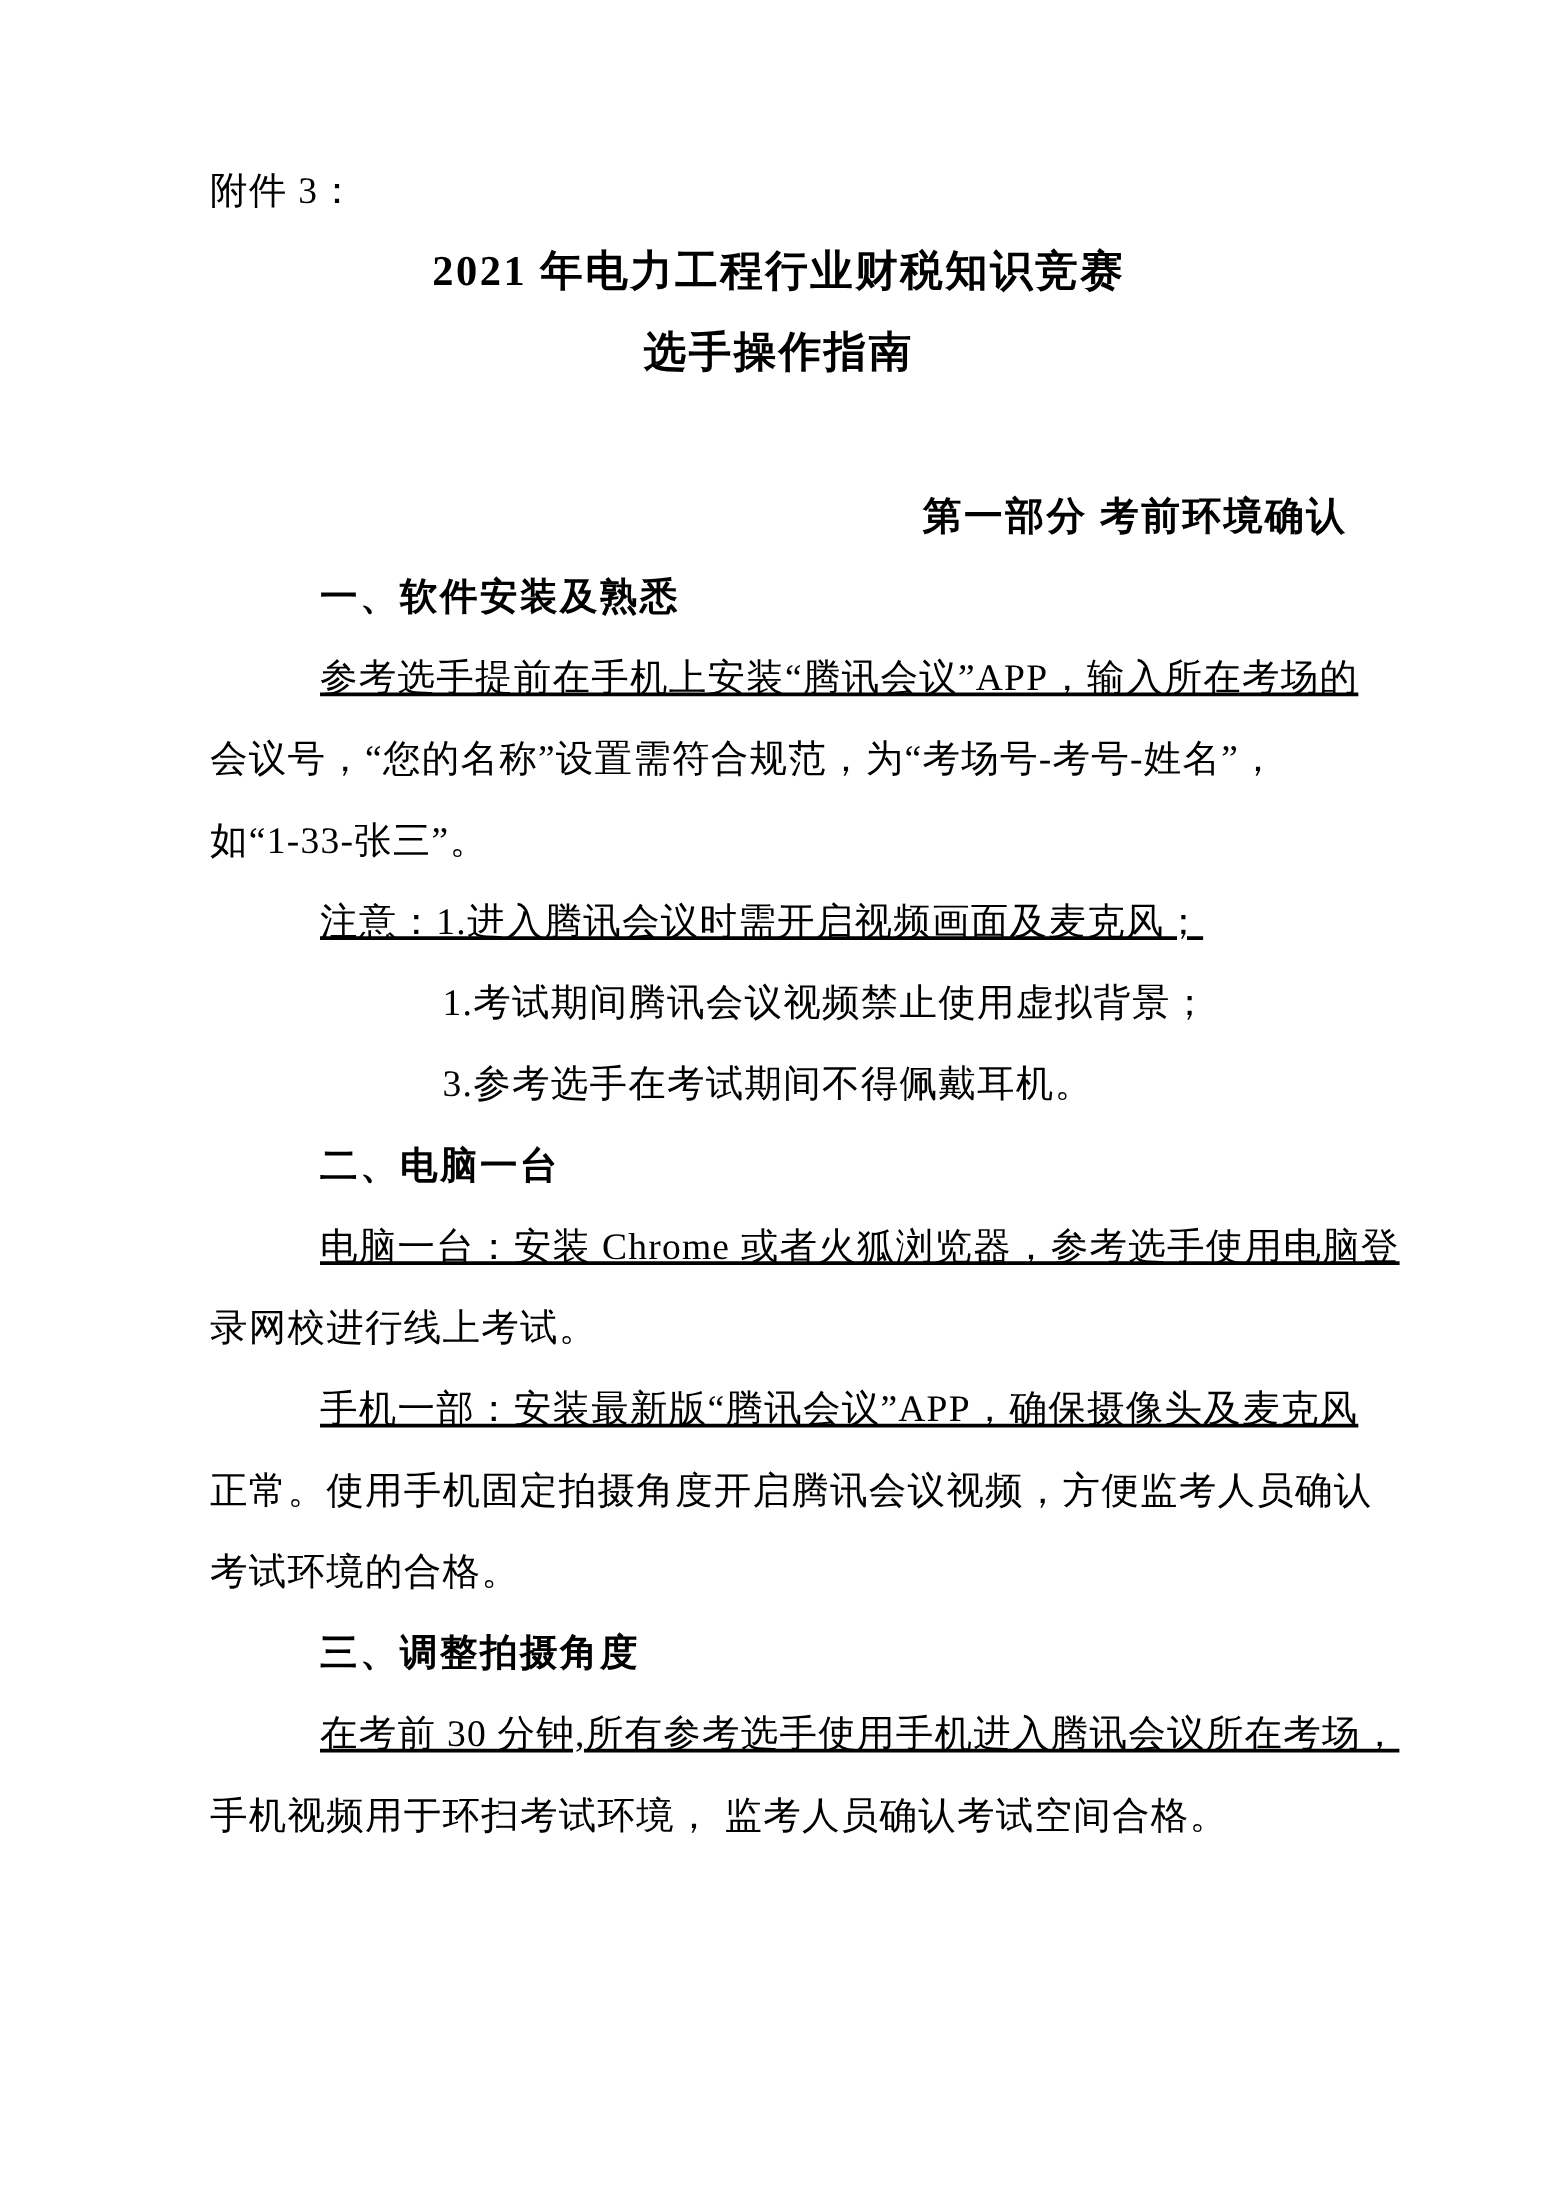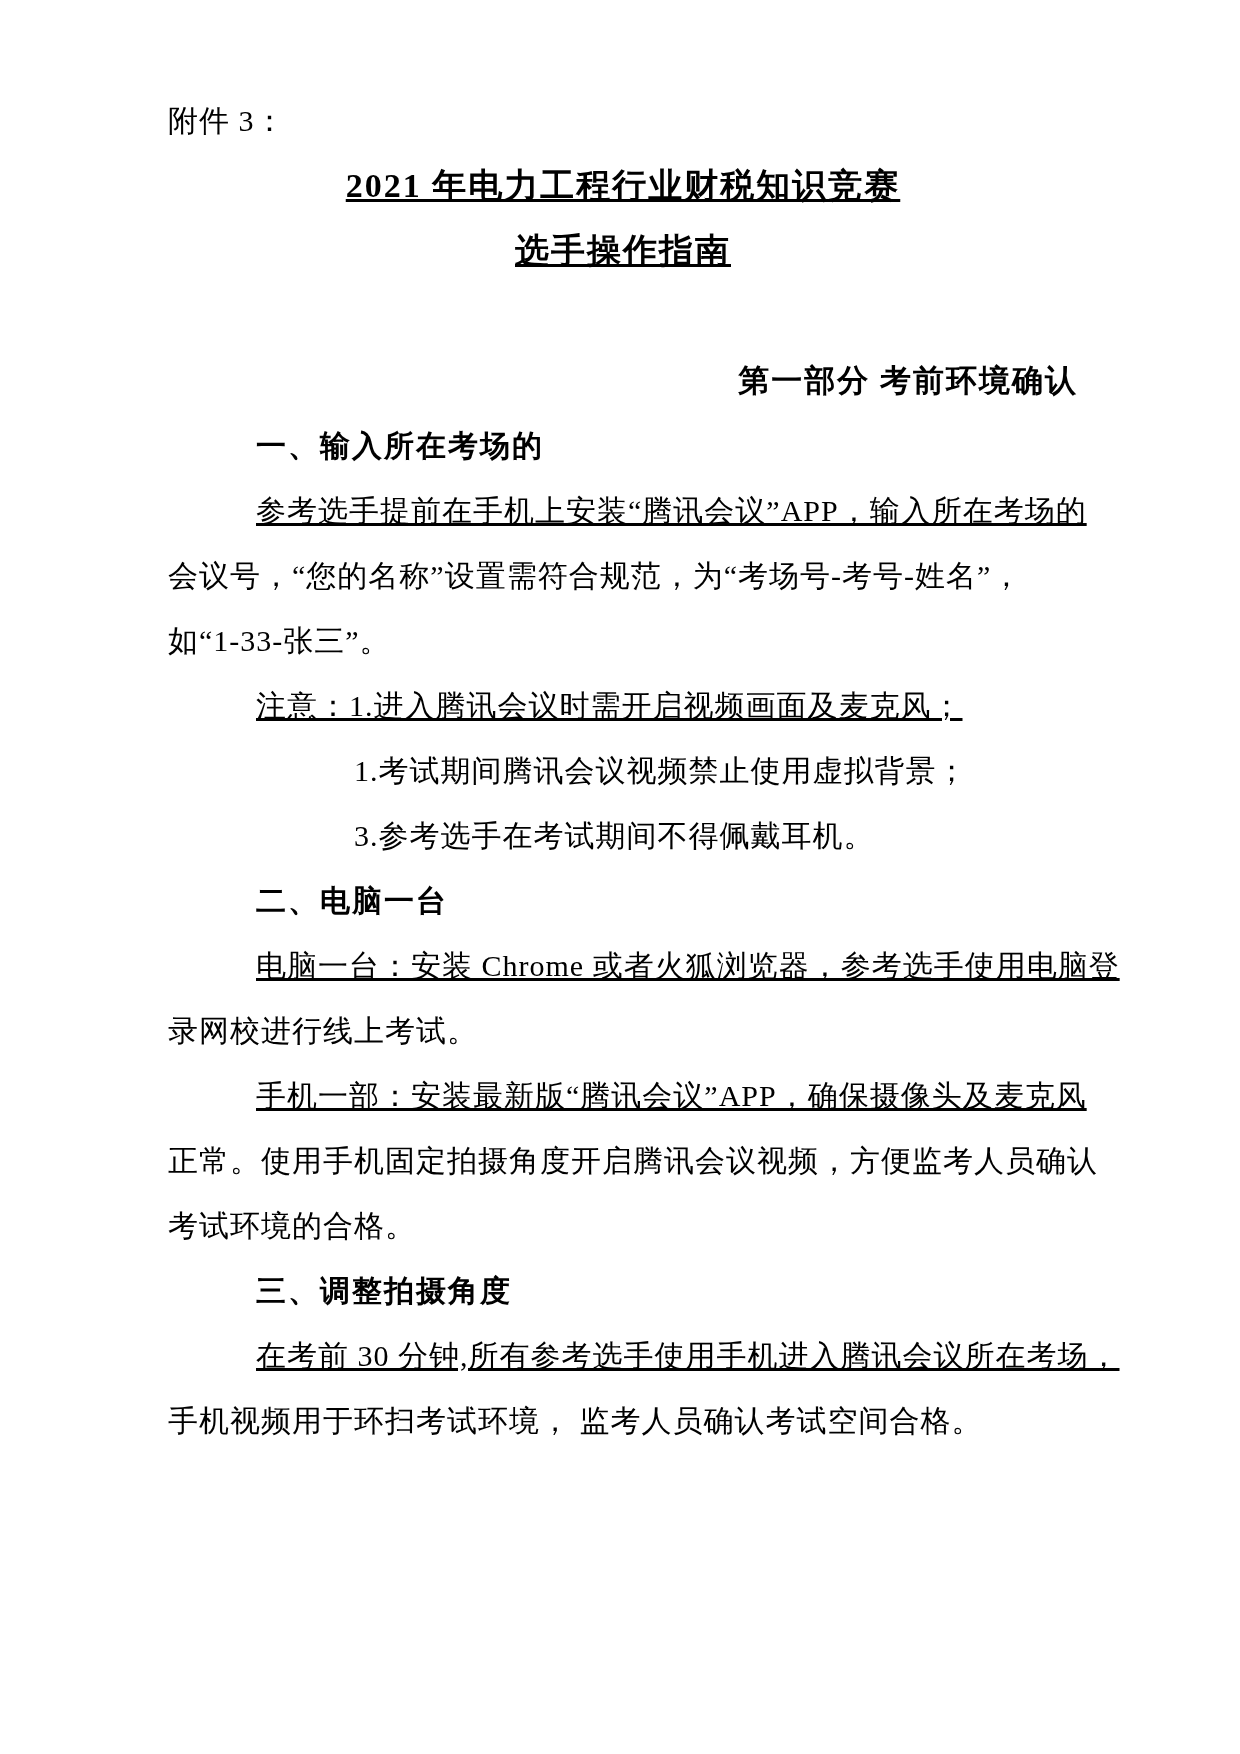--- a/index.html
+++ b/index.html
@@ -10,37 +10,36 @@
   body {
     height: 1754px;
     font-family: "Liberation Serif", "DejaVu Serif", serif;
     color: #000000;
     overflow: hidden;
   }
   .page {
     width: 1240px;
     height: 1754px;
     background: #ffffff;
-    padding: 88px 162px 0 168px;
+    padding: 120px 162px 0 168px;
   }
   .line {
     line-height: 65px;
     font-size: 30px;
     letter-spacing: 1px;
     white-space: pre;
   }
   .attach {
     font-size: 30px;
   }
   .title {
     text-align: center;
     font-weight: 700;
     font-size: 34px;
     letter-spacing: 2px;
-    text-decoration: underline;
   }
   .part-heading {
     text-align: right;
     font-weight: 700;
     font-size: 31px;
     letter-spacing: 2px;
     margin-top: 65px; 
   }
   .sec-heading {
     font-weight: 700;
@@ -56,21 +55,21 @@
 
 <div class="page">
 
   <div class="line attach">附件 3：</div>
 
   <div class="line title">2021 年电力工程行业财税知识竞赛</div>
   <div class="line title">选手操作指南</div>
 
   <div class="line part-heading">第一部分 考前环境确认</div>
 
-  <div class="line sec-heading">一、输入所在考场的</div>
+  <div class="line sec-heading">一、软件安装及熟悉</div>
   <div class="line ind">参考选手提前在手机上安装“腾讯会议”APP，输入所在考场的</div>
   <div class="line cont">会议号，“您的名称”设置需符合规范，为“考场号-考号-姓名”，</div>
   <div class="line cont">如“1-33-张三”。</div>
   <div class="line ind">注意：1.进入腾讯会议时需开启视频画面及麦克风；</div>
   <div class="line sub">1.考试期间腾讯会议视频禁止使用虚拟背景；</div>
   <div class="line sub">3.参考选手在考试期间不得佩戴耳机。</div>
 
   <div class="line sec-heading">二、电脑一台</div>
   <div class="line ind">电脑一台：安装 Chrome 或者火狐浏览器，参考选手使用电脑登</div>
   <div class="line cont">录网校进行线上考试。</div>

